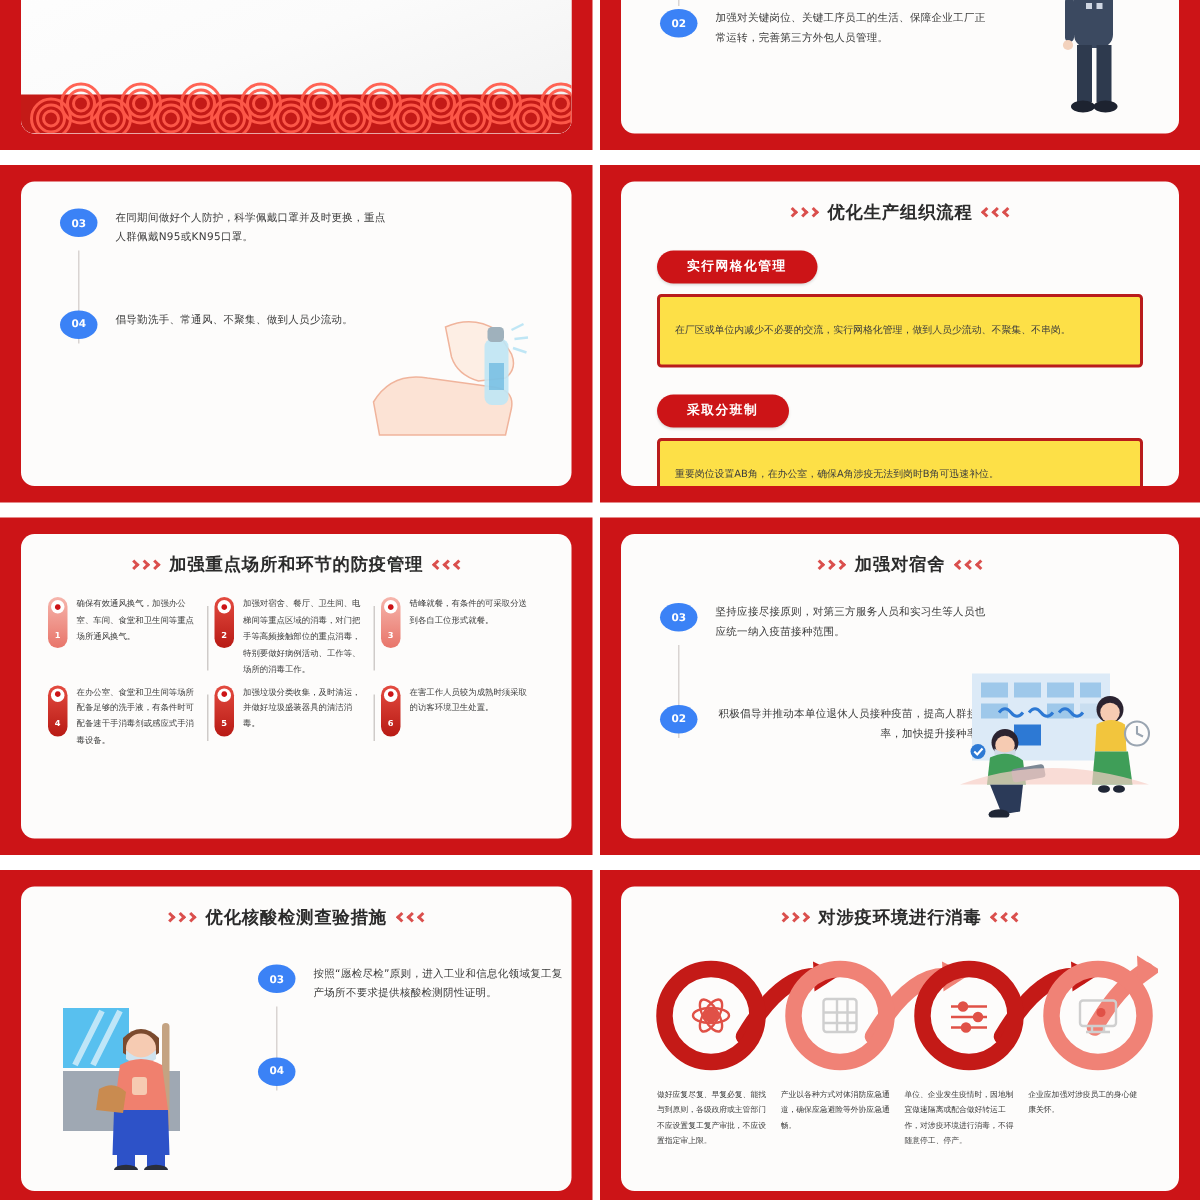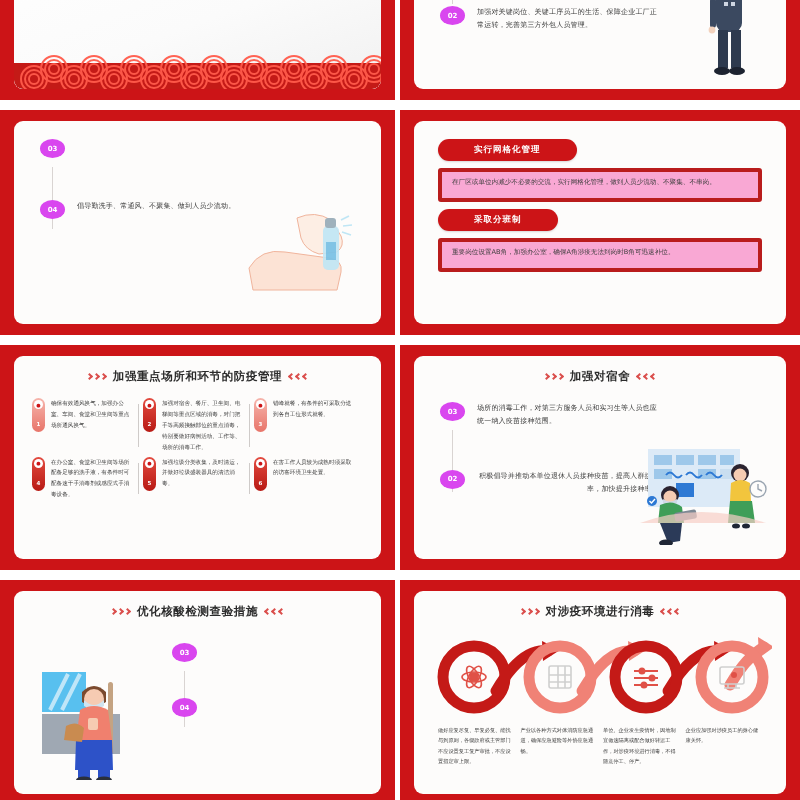--- a/index.html
+++ b/index.html
@@ -56,53 +56,53 @@
   .chev.right i { transform: rotate(-135deg); }
 
   
   .numlist { position: relative; padding: 18px 0 0 26px; }
   .numrow { display: flex; gap: 12px; position: relative; margin-bottom: 30px; }
   .numrow:last-child { margin-bottom: 0; text-align: right; }
   .numbadge {
     flex: none;
     width: 25px; height: 19px;
     border-radius: 50%;
-    background: #d946ef;
+    background: #3b82f6;
     color: #fff; font-size: 7px; font-weight: bold;
     display: flex; align-items: center; justify-content: center;
     z-index: 2;
   }
   .numtext {
     font-size: 7px; line-height: 1.85; color: #3a3a3a;
     max-width: 182px; letter-spacing: .2px;
   }
   .connector {
     position: absolute; left: 38px; width: 1px;
     background: #d9d4d2; z-index: 1;
   }
 
   
   .pillblock { padding: 16px 24px 0 24px; }
   .pill {
     display: inline-block;
     background: #cc1417; color: #fff;
     font-size: 8.5px; font-weight: bold; letter-spacing: 1px;
-    padding: 5px 36px; border-radius: 14px;
+    padding: 5px 20px; border-radius: 14px;
     box-shadow: 0 1px 2px rgba(0,0,0,.15);
   }
   .pillbox {
     margin-top: 7px;
-    border: 4px solid #b91c1c;
+    border: 2px solid #b91c1c;
     border-radius: 3px;
-    background: #f9a8d4;
-    padding: 4px 10px;
+    background: #fde047;
+    padding: 16px 10px;
     min-height: 34px;
     font-size: 6.6px; line-height: 2; color: #3d3d3d;
   }
-  .pillblock .grp + .grp { margin-top: 5px; }
+  .pillblock .grp + .grp { margin-top: 16px; }
 
   
   .capgrid {
     display: grid;
     grid-template-columns: 1fr 1fr 1fr;
     gap: 4px 2px;
     padding: 14px 18px 0 18px;
   }
   .capcell { display: flex; gap: 6px; position: relative; padding-right: 10px; }
   .capcell::after {
@@ -262,20 +262,21 @@
   </div>
 
   <div class="gaprow" style="grid-column:1/4"></div>
 
   <div class="slide">
     <div class="inner">
       <div class="numlist">
         <div class="connector" style="top:46px;height:62px"></div>
         <div class="numrow">
           <div class="numbadge">03</div>
+          <div class="numtext">在同期间做好个人防护，科学佩戴口罩并及时更换，重点人群佩戴N95或KN95口罩。</div>
         </div>
         <div class="numrow" style="margin-top:42px">
           <div class="numbadge">04</div>
           <div class="numtext">倡导勤洗手、常通风、不聚集、做到人员少流动。</div>
         </div>
       </div>
       <svg class="illo" style="right:6px;bottom:26px;width:130px;height:96px" viewBox="0 0 130 96">
         <path d="M4 66 Q16 46 40 50 L84 56 Q98 58 96 70 L92 88 L8 88 Z" fill="#fce3d5" stroke="#f0b49c" stroke-width="1"></path>
         <path d="M52 16 Q70 8 86 18 L96 34 Q100 44 92 50 L74 52 Q60 48 56 36 Z" fill="#fdeee4" stroke="#f0b49c" stroke-width="1"></path>
         <rect x="78" y="24" width="16" height="44" rx="5" fill="#bfe6f5" opacity=".9"></rect>
@@ -286,28 +287,41 @@
             <path d="M98 24 l9 -1"></path>
             <path d="M97 30 l9 3"></path>
         </g>
       </svg>
     </div>
   </div>
   <div class="gapcol"></div>
 
   <div class="slide">
     <div class="inner">
+      <div class="sl-head">
+        <span class="chev left">
+            <i></i>
+            <i></i>
+            <i></i>
+          </span>
+        <span class="title">优化生产组织流程</span>
+        <span class="chev right">
+            <i></i>
+            <i></i>
+            <i></i>
+          </span>
+      </div>
       <div class="pillblock">
         <div class="grp">
           <span class="pill">实行网格化管理</span>
           <div class="pillbox">在厂区或单位内减少不必要的交流，实行网格化管理，做到人员少流动、不聚集、不串岗。</div>
         </div>
         <div class="grp">
           <span class="pill">采取分班制</span>
-          <div class="pillbox">重要岗位设置AB角，加强办公室，确保A角涉疫无法到岗时B角可迅速补位。</div>
+          <div class="pillbox">重要岗位设置AB角，在办公室，确保A角涉疫无法到岗时B角可迅速补位。</div>
         </div>
       </div>
     </div>
   </div>
 
   <div class="gaprow" style="grid-column:1/4"></div>
 
   <div class="slide">
     <div class="inner">
       <div class="sl-head">
@@ -383,21 +397,21 @@
         <span class="chev right">
             <i></i>
             <i></i>
             <i></i>
           </span>
       </div>
       <div class="numlist">
         <div class="connector" style="top:46px;height:62px"></div>
         <div class="numrow">
           <div class="numbadge">03</div>
-          <div class="numtext">场所的消毒工作，对第三方服务人员和实习生等人员也应统一纳入疫苗接种范围。</div>
+          <div class="numtext">坚持应接尽接原则，对第三方服务人员和实习生等人员也应统一纳入疫苗接种范围。</div>
         </div>
         <div class="numrow" style="margin-top:42px">
           <div class="numbadge">02</div>
           <div class="numtext">积极倡导并推动本单位退休人员接种疫苗，提高人群接种率，加快提升接种率。</div>
         </div>
       </div>
       <svg class="illo" style="right:6px;bottom:14px;width:150px;height:110px" viewBox="0 0 150 110">
         <rect x="18" y="14" width="92" height="58" fill="#dceaf7"></rect>
         <g fill="#9ec8ea">
           <rect x="24" y="20" width="18" height="10"></rect>
@@ -454,20 +468,21 @@
         <span class="chev right">
             <i></i>
             <i></i>
             <i></i>
           </span>
       </div>
       <div class="numlist" style="padding-left:158px;padding-top:24px">
         <div class="connector" style="left:170px;top:52px;height:56px"></div>
         <div class="numrow">
           <div class="numbadge">03</div>
+          <div class="numtext" style="max-width:190px">按照“愿检尽检”原则，进入工业和信息化领域复工复产场所不要求提供核酸检测阴性证明。</div>
         </div>
         <div class="numrow" style="margin-top:36px">
           <div class="numbadge">04</div>
         </div>
       </div>
       <svg class="illo" style="left:24px;bottom:14px;width:120px;height:112px" viewBox="0 0 120 112">
         <rect x="4" y="4" width="44" height="40" fill="#58c0ef"></rect>
         <path d="M12 42 L30 6 M24 42 L42 6" stroke="#bfe6f8" stroke-width="4"></path>
         <rect x="4" y="46" width="78" height="40" fill="#9fa8b3"></rect>
         <rect x="70" y="14" width="5" height="72" rx="2.5" fill="#c4a382"></rect>

